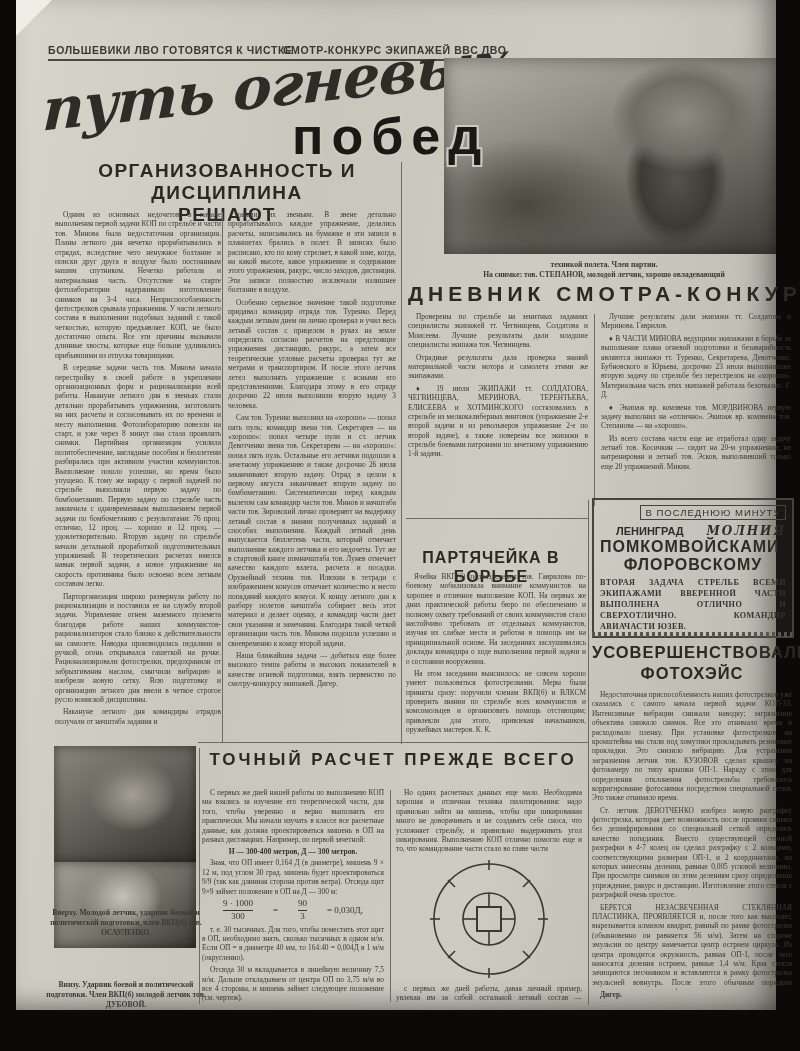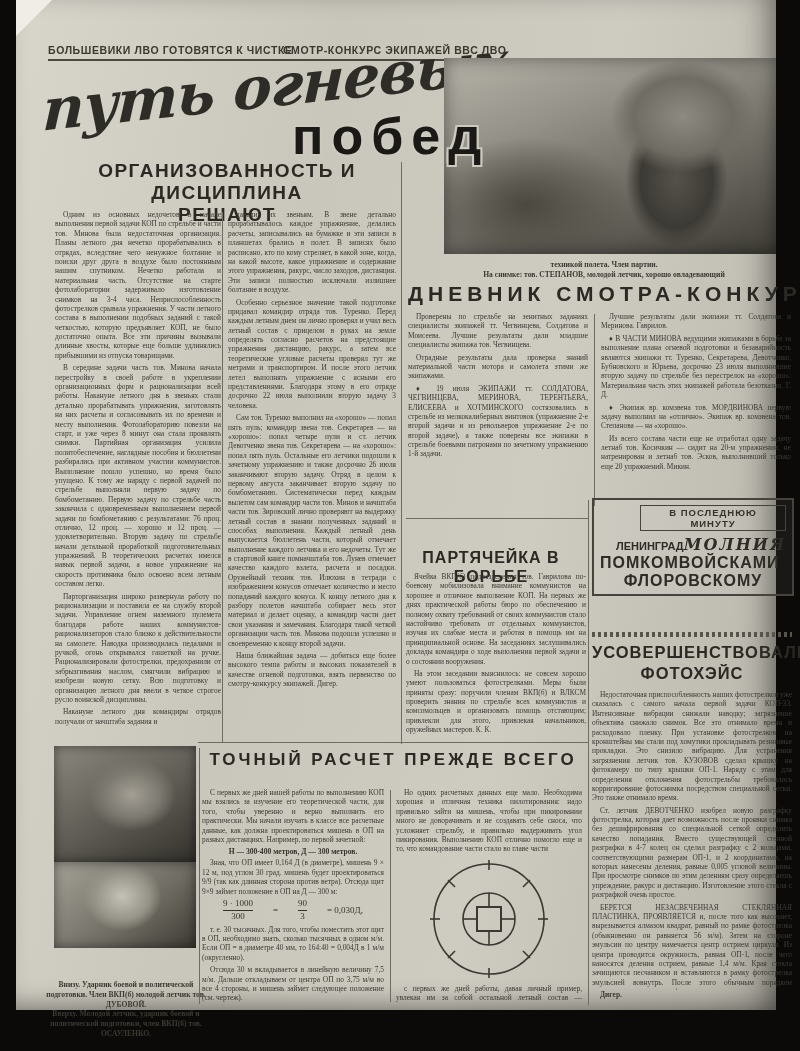--- a/index.html
+++ b/index.html
@@ -40,26 +40,26 @@
   .headline{font-family:"Liberation Sans",sans-serif;font-weight:bold;color:#2b2923;text-align:center;}
   .h-org{font-size:19px;line-height:1.15;letter-spacing:1.5px;}
   .h-diary{font-size:21px;letter-spacing:5px;white-space:nowrap;}
   .h-part{font-size:16px;line-height:1.2;letter-spacing:1px;}
   .h-photo{font-size:16.5px;line-height:1.25;letter-spacing:1px;}
   .h-calc{font-size:17px;letter-spacing:3px;white-space:nowrap;}
   .col{position:absolute;overflow:hidden;}
   .col p{margin:0 0 3px;text-indent:8px;font-size:7.4px;line-height:1.27;
          text-align:justify;color:#3b3933;}
   .telegram{position:absolute;border:2px solid #45433b;padding:5px 6px 4px;background:rgba(255,255,255,.06);}
-  .tg-label{border:1.5px solid #45433b;font-family:"Liberation Sans",sans-serif;font-weight:bold;
+  .tg-label{border:1.5px solid #45433b;font-family:"Liberation Sans",sans-serif;font-weight:normal;
          font-size:9.5px;letter-spacing:1px;text-align:center;color:#34322b;
          padding:1px 4px;margin:0 0 4px 40px;}
   .tg-row{display:flex;justify-content:space-between;align-items:baseline;margin-left:16px;}
   .tg-city{font-family:"Liberation Sans",sans-serif;font-weight:bold;font-size:11px;color:#2e2c26;}
-  .tg-wire{font-family:"DejaVu Serif",serif;font-style:italic;font-weight:bold;font-size:16px;
+  .tg-wire{font-family:"DejaVu Serif",serif;font-style:italic;font-weight:bold;font-size:12px;
          letter-spacing:2px;color:#2e2c26;}
   .tg-addr{font-family:"Liberation Sans",sans-serif;font-weight:bold;font-size:16px;
          letter-spacing:1px;color:#2e2c26;}
   .tg-body{font-size:8.2px;line-height:1.35;letter-spacing:.4px;color:#35332c;
          text-align:justify;margin-top:3px;font-weight:bold;}
   .hatch{position:absolute;height:5px;
          background:repeating-linear-gradient(90deg,#56544b 0 3px,transparent 3px 6px);}
   .byline{text-align:right;font-weight:bold;}
   .data-line{font-size:7.6px;font-weight:bold;text-align:center;color:#35332c;margin:2px 0;}
   .formula{display:flex;justify-content:center;align-items:center;gap:20px;
@@ -128,40 +128,41 @@
   </div>
 
 <div class="telegram" style="left:592px;top:498px;width:186px;">
   <div class="tg-label">В ПОСЛЕДНЮЮ МИНУТУ</div>
   <div class="tg-row">
     <span class="tg-city">ЛЕНИНГРАД</span>
     <span class="tg-wire">МОЛНИЯ</span>
   </div>
   <div class="tg-addr">ПОМКОМВОЙСКАМИ</div>
   <div class="tg-addr" style="text-align:center;">ФЛОРОВСКОМУ</div>
+  <div class="tg-body">ВТОРАЯ ЗАДАЧА СТРЕЛЬБ ВСЕМИ ЭКИПАЖАМИ ВВЕРЕННОЙ ЧАСТИ ВЫПОЛНЕНА ОТЛИЧНО И СВЕРХОТЛИЧНО. КОМАНДИР АВИАЧАСТИ ЮЗЕВ.</div>
 </div>
 <div class="hatch" style="left:592px;top:632px;width:200px;"></div>
 
 <div class="abs headline h-photo" style="left:592px;top:642px;width:200px;">
   <div>УСОВЕРШЕНСТВОВАЛИ</div>
   <div>ФОТОХЭЙС</div>
 </div>
 <div class="col" style="left:592px;top:690px;width:200px;height:300px;">
     <p>Недостаточная приспособленность наших фотострелков уже сказалась с самого начала первой задачи КОП-33. Интенсивные вибрации снижали наводку; загрязнение объектива снижало снимок. Все это отнимало время и расходовало пленку. При установке фотострелков на кронштейны мы стали под хомутики прокладывать резиновые прокладки. Это снизило вибрацию. Для устранения загрязнения летчик тов. КУЗОВОВ сделал крышку на фотокамеру по типу крышки ОП-1. Наряду с этим для определения отклонения фотострельбы требовалось корригирование фотоснимка посредством специальной сетки. Это также отнимало время.</p>
     <p>Ст. летчик ДЕВОТЧЕНКО изобрел новую разграфку фотострелка, которая дает возможность после проявки снимка без дешифрирования со специальной сеткой определить качество попадания. Вместо существующей стенной разграфки в 4-7 колец он сделал разграфку с 2 кольцами, соответствующими размерам ОП-1, и 2 координатами, на которых нанесены деления, равные 0,005 угловой величины. При просмотре снимков по этим делениям сразу определяешь упреждение, ракурс и дистанцию. Изготовление этого стекла с разграфкой очень простое.</p>
     <p>БЕРЕТСЯ НЕЗАСВЕЧЕННАЯ СТЕКЛЯННАЯ ПЛАСТИНКА, ПРОЯВЛЯЕТСЯ и, после того как высохнет, вырезывается алмазом квадрат, равный по рамке фотострелка (обыкновенно он равняется 56 м/м). Затем на стороне эмульсии по центру намечается центр острием циркуля. Из центра проводится окружность, равная ОП-1, после чего наносятся деления острием, равные 1,4 м/м. Края стекла зачищаются песчаником и вставляются в рамку фотострелка эмульсией вовнутрь. После этого обычным порядком производится пристрелка фотострелка.</p>
   </div>
 <div class="col" style="left:592px;top:990px;width:200px;height:14px;">
   <p class="byline">Дигер.</p>
 </div>
 <div class="rule-v" style="left:588px;top:500px;height:505px;"></div>
 
 <div class="abs photo-sm-1" style="left:54px;top:746px;width:142px;height:116px;"></div>
 <div class="abs photo-sm-2" style="left:54px;top:862px;width:142px;height:86px;"></div>
-<div class="abs caption" style="left:46px;top:1009px;width:160px;">Вверху. Молодой летчик, ударник боевой и политической подготовки, член ВКП(б) тов. ОСАУЛЕНКО.</div>
+<div class="abs caption" style="left:46px;top:908px;width:160px;">Вверху. Молодой летчик, ударник боевой и политической подготовки, член ВКП(б) тов. ОСАУЛЕНКО.</div>
 <div class="abs caption" style="left:46px;top:980px;width:160px;">Внизу. Ударник боевой и политической подготовки. Член ВКП(б) молодой летчик тов. ДУБОВОЙ.</div>
 <div class="rule-v" style="left:199px;top:748px;height:256px;"></div>
 
 <div class="rule-h" style="left:198px;top:742px;width:390px;"></div>
 <div class="abs headline h-calc" style="left:200px;top:750px;width:386px;">ТОЧНЫЙ РАСЧЕТ ПРЕЖДЕ ВСЕГО</div>
 <div class="col" style="left:202px;top:788px;width:182px;height:216px;">
   <div>
       <p>С первых же дней нашей работы по выполнению КОП мы взялись за изучение его теоретической части, для того, чтобы уверенно и верно выполнить его практически. Мы начали изучать в классе все расчетные данные, как должна проектироваться мишень в ОП на разных дистанциях. Например, по первой зачетной:</p>
     </div>
   <div class="data-line">Н — 300-400 метров, Д — 300 метров.</div>

